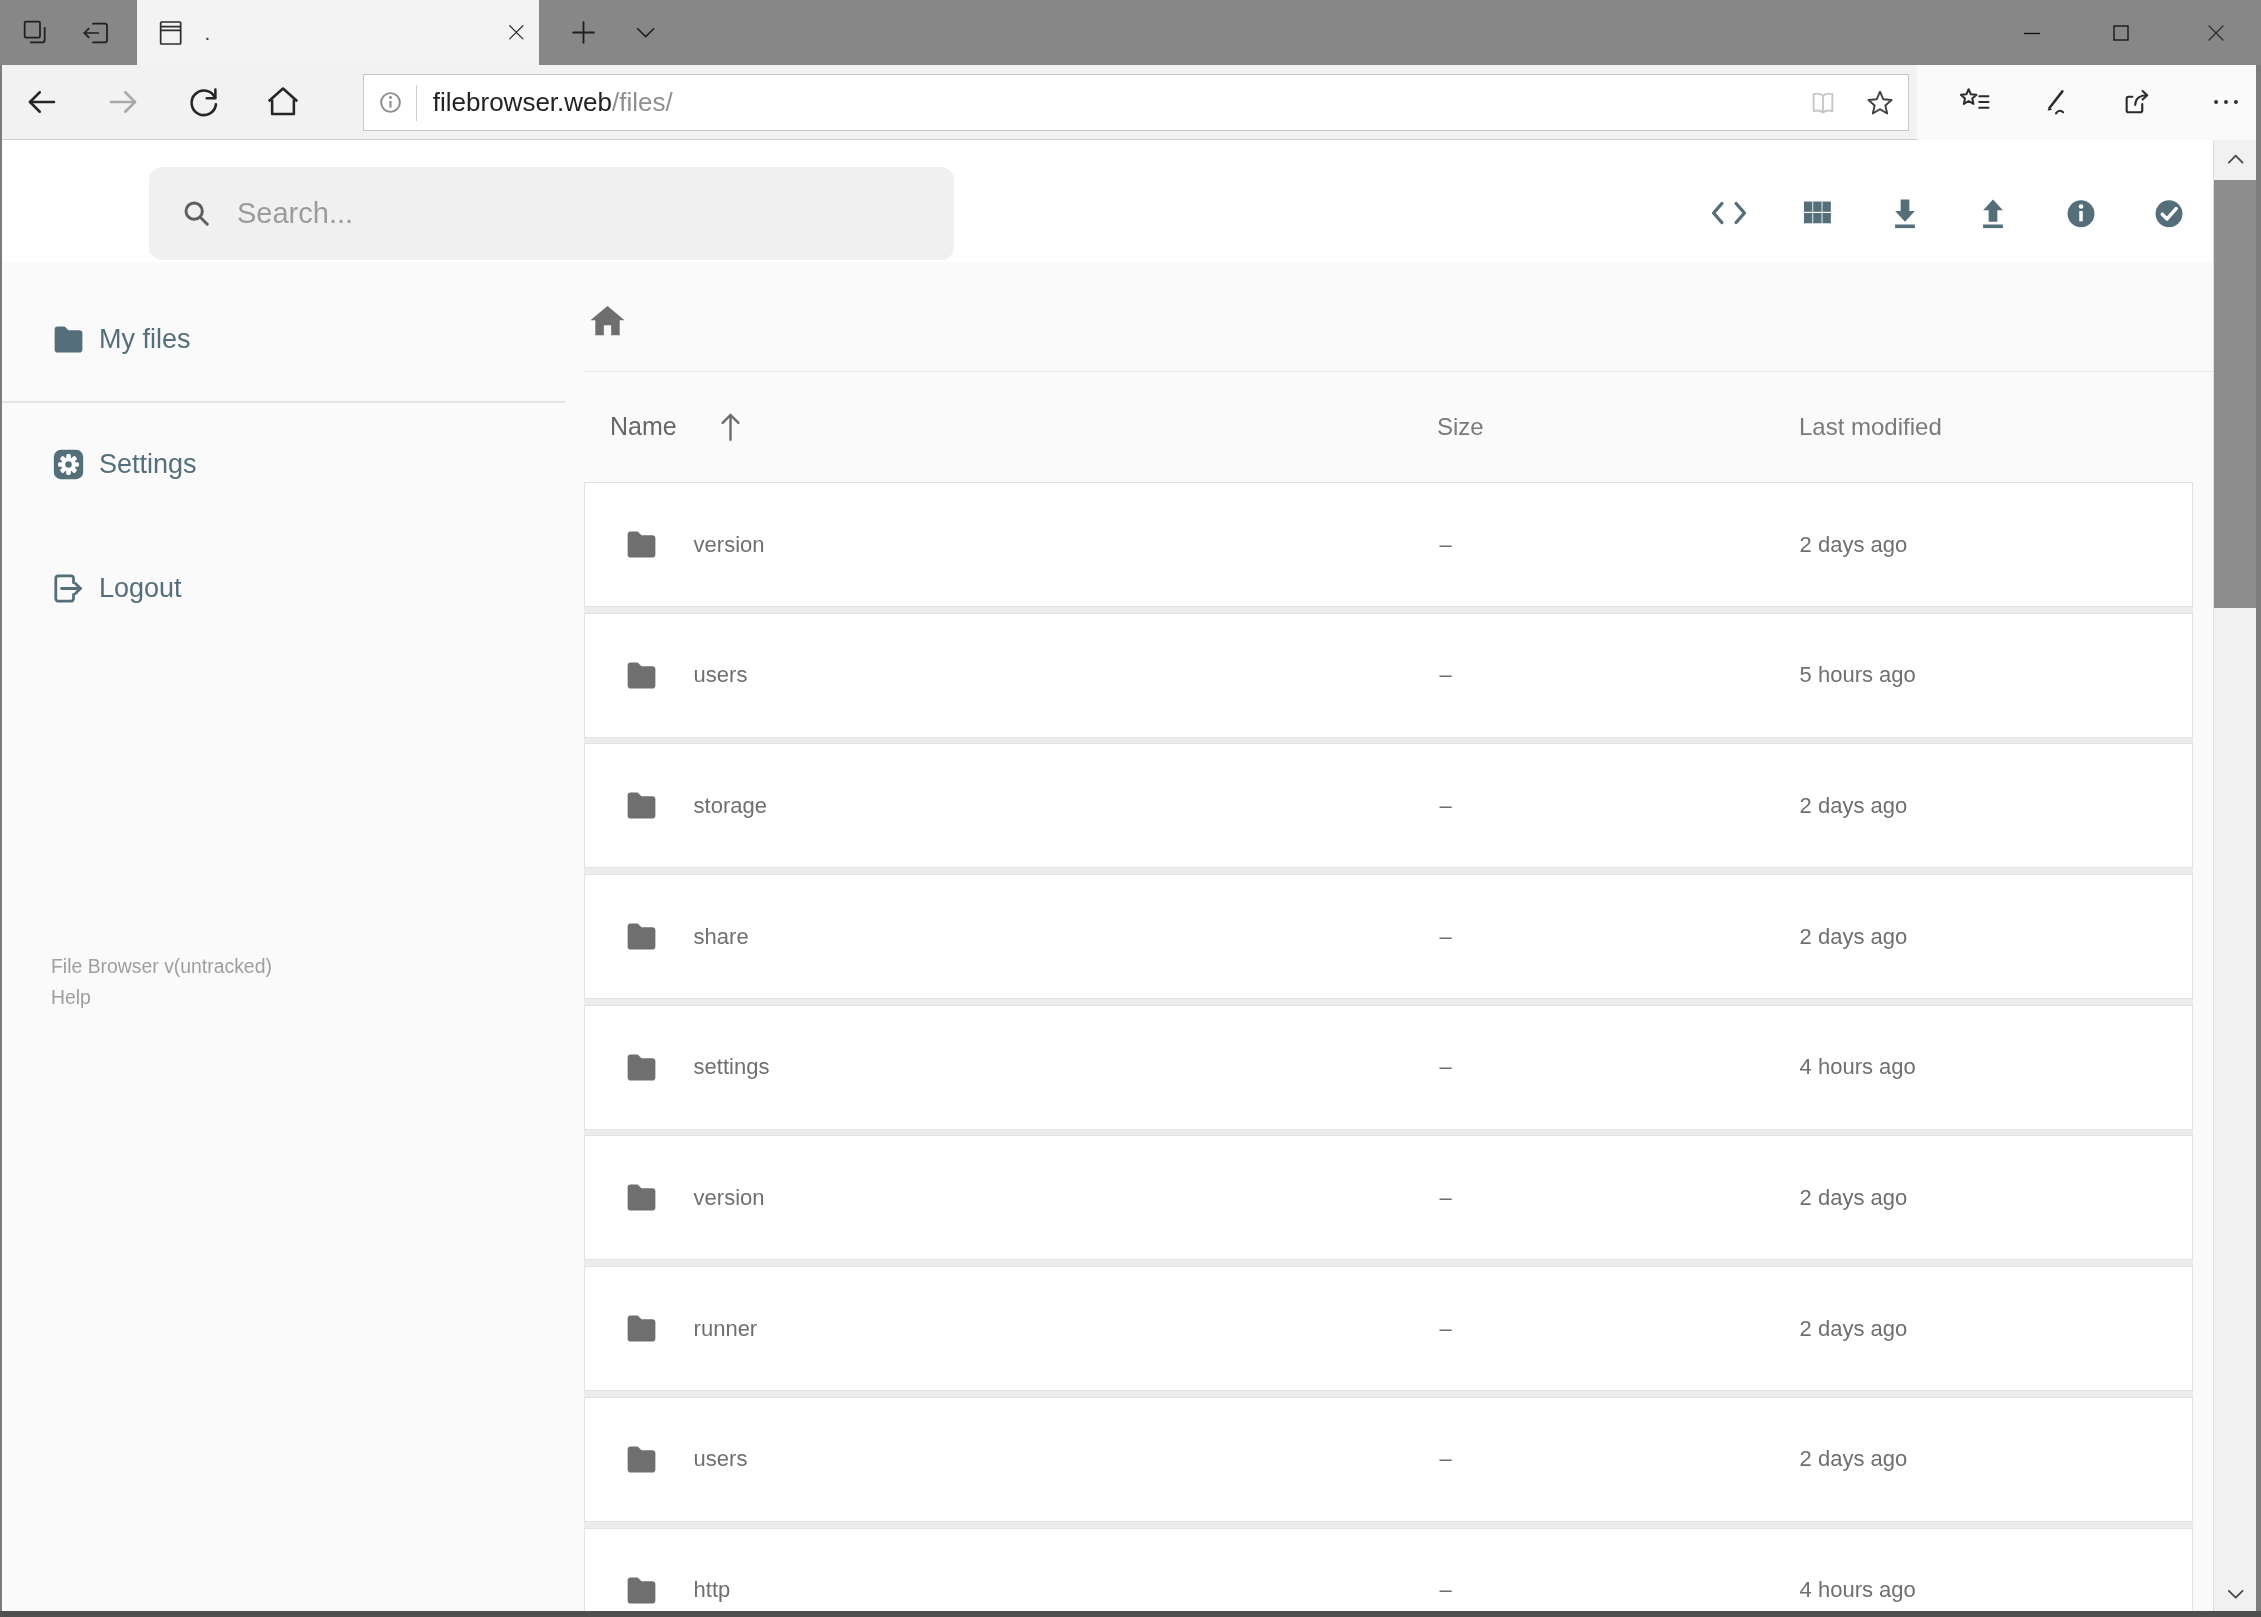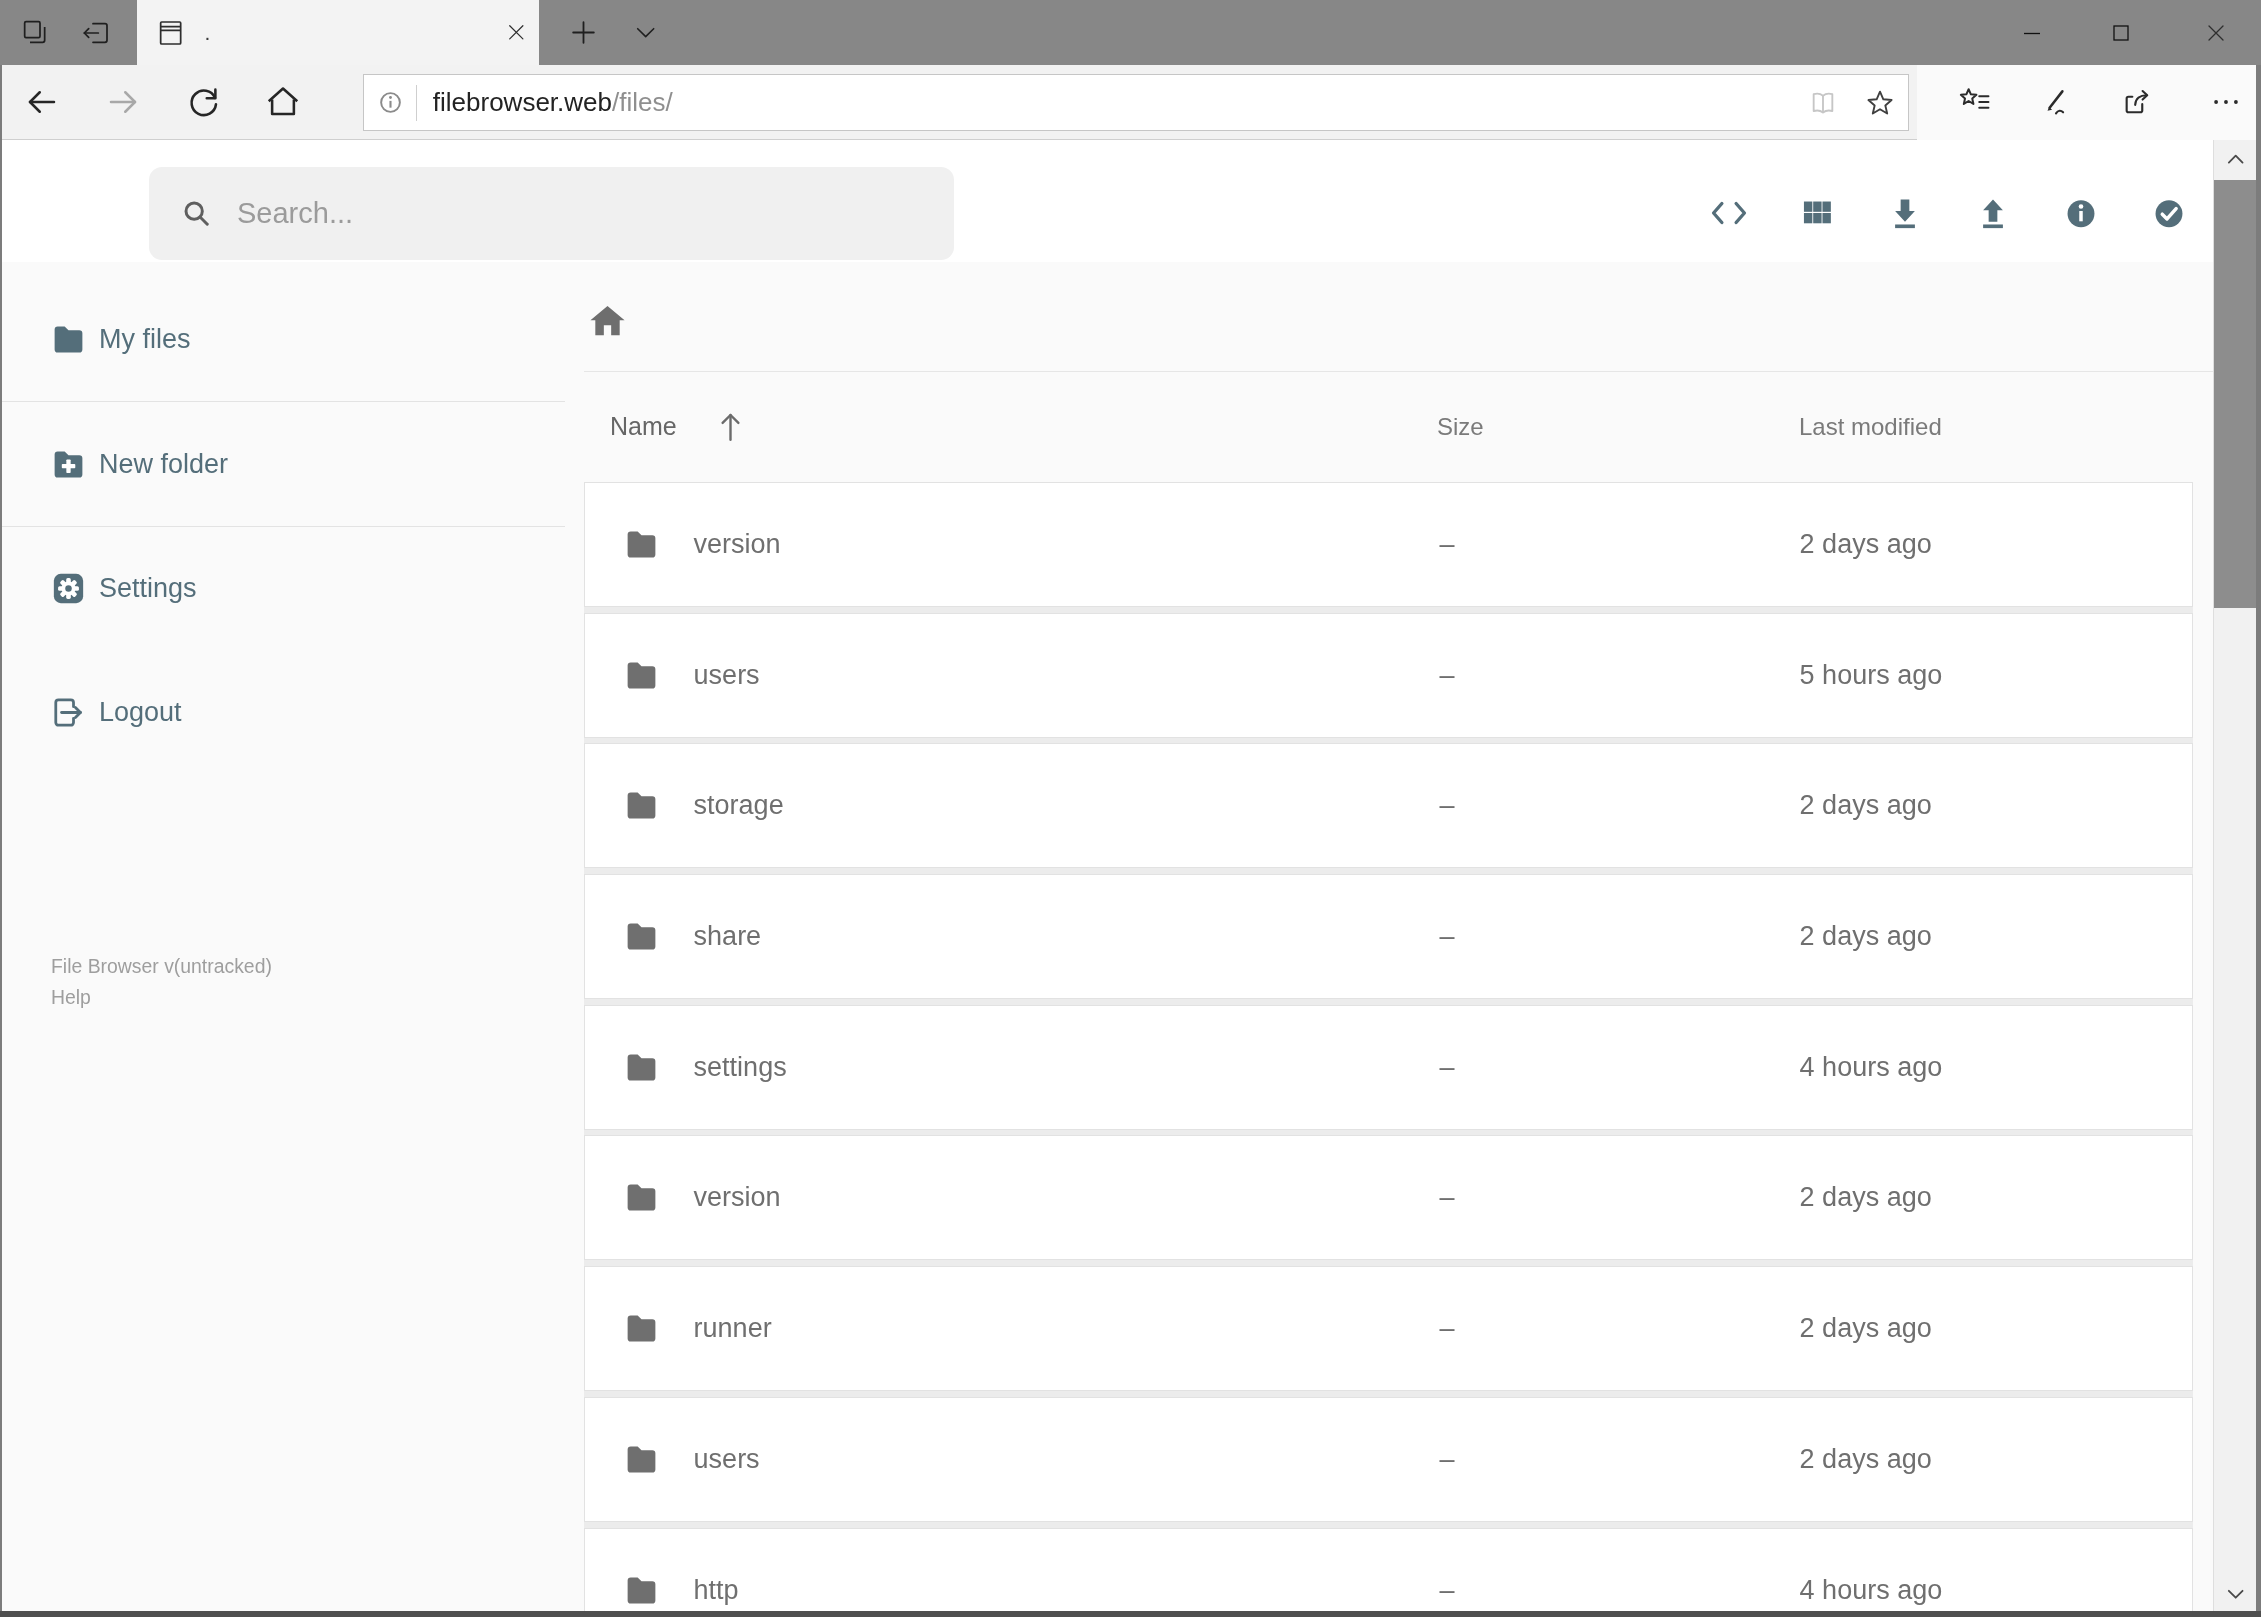--- a/index.html
+++ b/index.html
@@ -72,21 +72,21 @@
   .crumb-divider{position:absolute;left:18.6px;top:109px;width:1629px;height:0.8px;background:#e6e6e6;}
   .col-head{position:absolute;top:142px;height:45px;display:flex;align-items:center;}
   #col-name{left:45px;font-size:25px;font-weight:normal;color:#666;}
   #col-sort{left:150px;top:147px;width:31px;height:36px;position:absolute;}
   #col-sort svg{width:31px;height:36px;}
   #col-size{left:872px;font-size:24px;color:#7a7a7a;}
   #col-mod{left:1234px;font-size:24px;color:#7a7a7a;}
   .rows{position:absolute;left:18.6px;top:220px;width:1609px;bottom:-40px;background:#ececec;}
   .frow{position:relative;height:125px;background:#ffffff;border:0.8px solid #e2e2e2;box-sizing:border-box;margin-bottom:5.7px;}
   .f-ic{position:absolute;left:38px;top:43px;width:37px;height:37px;color:#6f6f6f;}
-  .fcell{position:absolute;top:0;bottom:0;display:flex;align-items:center;font-size:27px;color:#6f6f6f;}
+  .fcell{position:absolute;top:0;bottom:0;display:flex;align-items:center;font-size:22px;color:#6f6f6f;}
   .c-name{left:109px;} .c-size{left:855px;} .c-mod{left:1215px;}
 
   
   .scrollbar{position:absolute;left:2213px;top:140px;width:44px;height:1477px;background:#f1f1f1;border-left:0.8px solid #dedede;box-sizing:content-box;}
   .sb-up,.sb-down{position:absolute;left:0;width:100%;height:39px;display:flex;align-items:center;justify-content:center;}
   .sb-up{top:0;} .sb-down{bottom:4px;}
   .sb-up svg,.sb-down svg{width:27.4px;height:27.4px;}
   .sb-thumb{position:absolute;left:0;top:40px;width:100%;height:428px;background:#8d8d8d;}
 
   
@@ -339,30 +339,20 @@
 
 <div class="sidebar">
   <div class="sb-menu">
       <div class="sb-item">
         <svg viewBox="0 0 48 48" class="sb-ic">
           <path fill="currentColor" d="M6 11a4 4 0 0 1 4-4h9l5 5h14a4 4 0 0 1 4 4v21a4 4 0 0 1-4 4H10a4 4 0 0 1-4-4Z"></path>
         </svg>
         <span class="sb-lbl">My files</span>
       </div>
       <div class="sb-divider"></div>
-      <div class="sb-item">
-        <svg viewBox="0 0 48 48" class="sb-ic">
-          <path fill="currentColor" d="M6 11a4 4 0 0 1 4-4h9l5 5h14a4 4 0 0 1 4 4v21a4 4 0 0 1-4 4H10a4 4 0 0 1-4-4Z"></path>
-          <g fill="#fff">
-            <rect x="21.2" y="17.5" width="5.6" height="17.5" rx="1"></rect>
-            <rect x="15.3" y="23.4" width="17.5" height="5.6" rx="1"></rect>
-          </g>
-        </svg>
-        <span class="sb-lbl">New folder</span>
-      </div>
       <div class="sb-divider"></div>
       <div class="sb-item">
         <svg viewBox="0 0 48 48" class="sb-ic">
           <rect x="5" y="5" width="38" height="38" rx="9" fill="currentColor"></rect>
           <g fill="#fff">
             <rect x="21" y="10.5" width="6" height="27" rx="2"></rect>
             <rect x="21" y="10.5" width="6" height="27" rx="2" transform="rotate(45 24 24)"></rect>
             <rect x="21" y="10.5" width="6" height="27" rx="2" transform="rotate(90 24 24)"></rect>
             <rect x="21" y="10.5" width="6" height="27" rx="2" transform="rotate(135 24 24)"></rect>
             <circle cx="24" cy="24" r="9"></circle>

